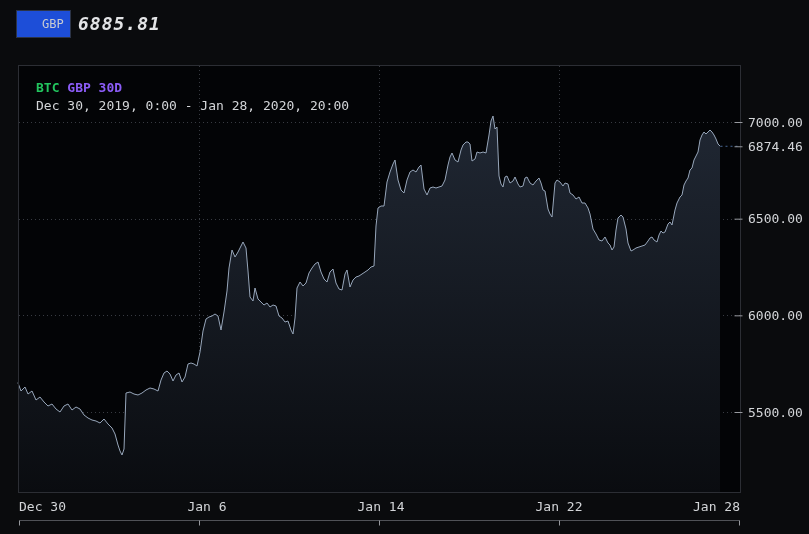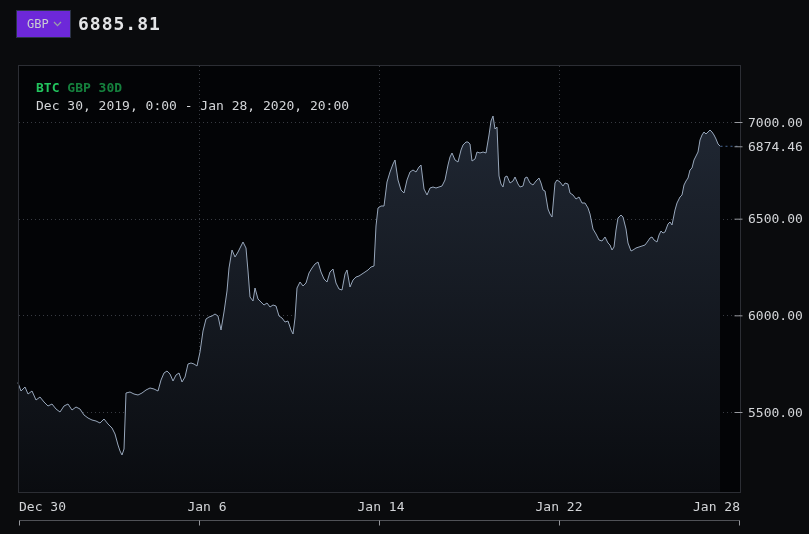--- a/index.html
+++ b/index.html
@@ -4,37 +4,37 @@
 <style>
   html,body{margin:0;padding:0;background:#0a0b0d;}
   body{
     width:809px;height:534px;position:relative;overflow:hidden;
     font-family:"DejaVu Sans Mono","Liberation Mono",monospace;
     -webkit-font-smoothing:antialiased;
   }
   .topbar{position:absolute;left:0;top:0;width:809px;height:48px;}
   .currency-select{
     position:absolute;left:16px;top:10px;width:55px;height:28px;
-    box-sizing:border-box;border:1px solid #2b3346;background:#6d28d9;
+    box-sizing:border-box;border:1px solid #2b3346;background:#1d4ed8;
     display:flex;align-items:center;justify-content:space-between;
-    padding:0 8px 0 10px;cursor:pointer;
+    padding:0 8px 0 25px;cursor:pointer;
   }
   .currency-select .cur-label{font-size:12px;color:#c9ccd1;line-height:1;}
   .price-big{
     position:absolute;left:78px;top:10px;height:28px;line-height:28px;
-    font-size:18px;font-weight:bold;color:#e3e4e6;letter-spacing:1px;
+    font-size:18px;font-weight:bold;color:#e3e4e6;letter-spacing:1px;font-style:italic;
   }
   .chart-wrap{position:absolute;left:0;top:0;width:809px;height:534px;}
   #chart-svg{position:absolute;left:0;top:0;}
   .chart-title{
     position:absolute;left:36px;top:81px;font-size:13px;line-height:14px;
     font-weight:bold;white-space:pre;
   }
   .chart-title .sym{color:#22c55e;}
-  .chart-title .rest{color:#15803d;}
+  .chart-title .rest{color:#8b5cf6;}
   .chart-subtitle{
     position:absolute;left:36px;top:99px;font-size:13px;line-height:14px;
     color:#d3d5d8;white-space:pre;
   }
 </style>
 </head>
 <body>
 
 <div class="topbar">
   <div class="currency-select">

